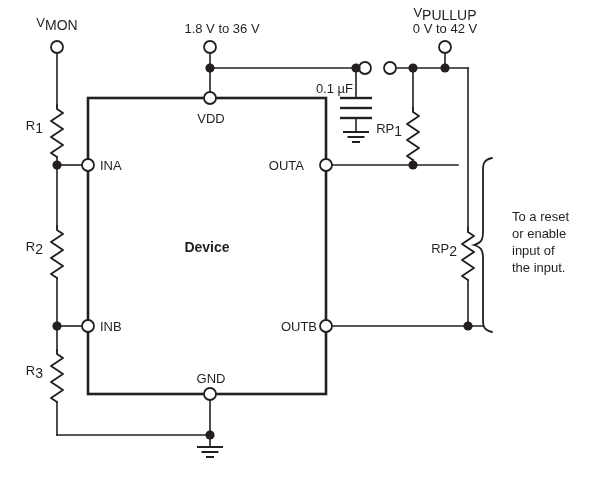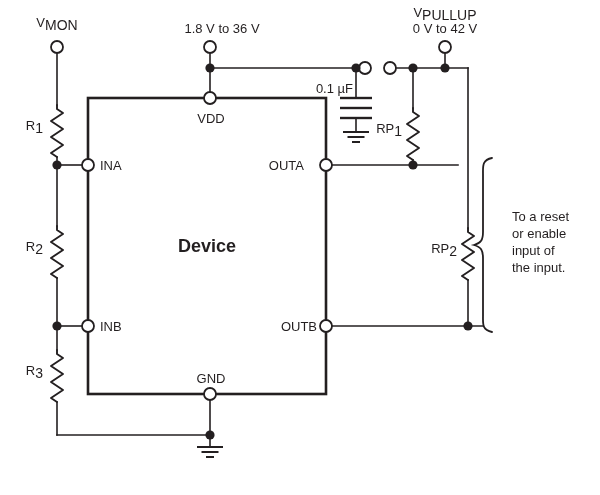--- a/index.html
+++ b/index.html
@@ -124,21 +124,21 @@
 <div class="lbl ctr" style="left:445px;top:4px;"><span>V</span><sub>PULLUP</sub></div>
 <div class="lbl ctr" style="left:445px;top:21px;">0 V to 42 V</div>
 
 <div class="lbl ctr" style="left:211px;top:111px;">VDD</div>
 <div class="lbl ctr" style="left:211px;top:371px;">GND</div>
 <div class="lbl mid" style="left:100px;top:166px;">INA</div>
 <div class="lbl mid" style="left:100px;top:327px;">INB</div>
 <div class="lbl rgt" style="left:304px;top:166px;">OUTA</div>
 <div class="lbl rgt" style="left:317px;top:327px;">OUTB</div>
 
-<div class="lbl ctrmid bold" style="left:207px;top:247px;font-size:18px;">Device</div>
+<div class="lbl ctrmid bold" style="left:207px;top:247px;font-size:14px;">Device</div>
 
 <div class="lbl rgt" style="left:43px;top:125px;"><span>R</span><sub>1</sub></div>
 <div class="lbl rgt" style="left:43px;top:246px;"><span>R</span><sub>2</sub></div>
 <div class="lbl rgt" style="left:43px;top:370px;"><span>R</span><sub>3</sub></div>
 <div class="lbl rgt" style="left:402px;top:128px;"><span>RP</span><sub>1</sub></div>
 <div class="lbl rgt" style="left:457px;top:248px;"><span>RP</span><sub>2</sub></div>
 
 <div class="lbl rgt" style="left:333px;top:89px;margin-left:20px;">0.1 µF</div>
 
 <div class="lbl" style="left:512px;top:209px;">To a reset</div>

